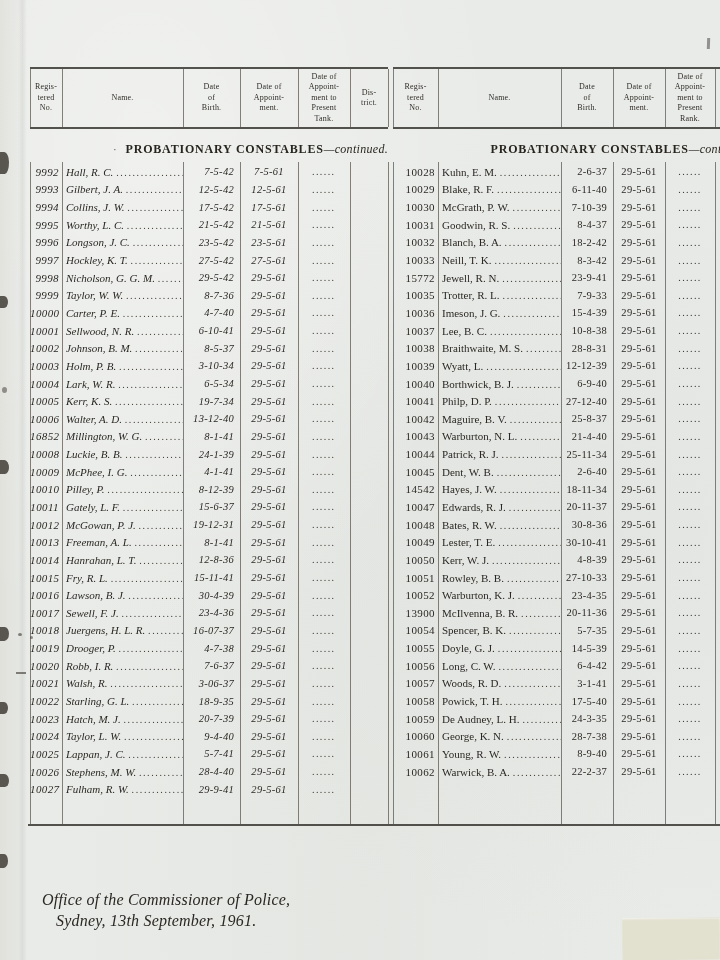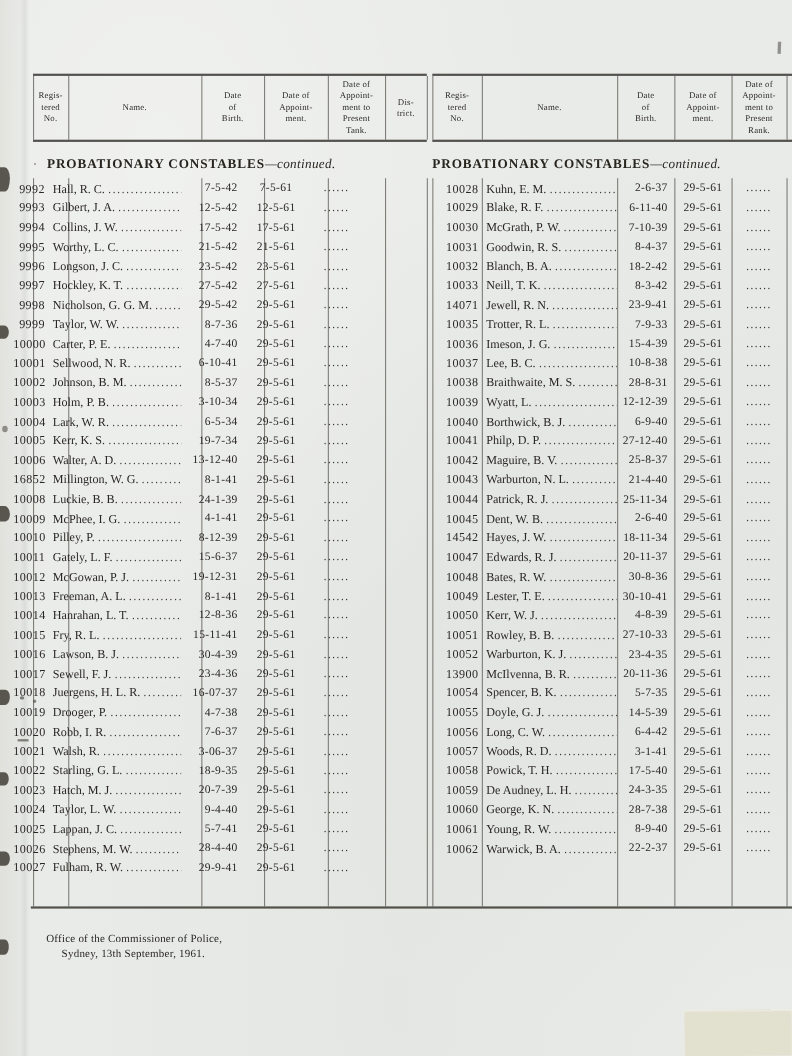--- a/index.html
+++ b/index.html
@@ -40,48 +40,48 @@
   .thead{position:absolute;top:69px;height:58px;display:flex;align-items:center;}
   .thead-l{left:30px;width:358px;}
   .thead-r{left:393px;width:360px;}
   .hc{font-size:8px;line-height:1.3;text-align:center;white-space:pre-line;
     color:#2f2c28;letter-spacing:0.2px;}
   .t-left .hc:nth-child(1),.hl-no{width:32px;} 
   .hl-no{width:32px}.hl-name{width:121px}.hl-dob{width:57px}.hl-app{width:58px}.hl-rank{width:52px}.hl-dist{width:38px}
   .hr-no{width:45px}.hr-name{width:123px}.hr-dob{width:52px}.hr-app{width:52px}.hr-rank{width:50px}.hr-dist{width:38px}
 
   
-  .sect{position:absolute;top:142px;text-align:left;font-size:12px;color:#28251f;white-space:nowrap;}
+  .sect{position:absolute;top:142px;text-align:right;font-size:12px;color:#28251f;white-space:nowrap;}
   .sect-l{left:30px;width:358px;}
   .sect-r{left:393px;width:360px;}
   .sect .bullet{font-size:11px;margin-right:9px;opacity:0.8;}
   .sect .main{font-weight:bold;letter-spacing:0.8px;}
   .sect .suffix{font-style:italic;letter-spacing:0.3px;}
 
   
   .rows{position:absolute;top:163px;}
-  .rows-l{left:12px;width:358px;}
+  .rows-l{left:30px;width:358px;font-style:italic;}
   .rows-r{left:393px;width:360px;}
   .row{display:flex;height:17.65px;align-items:center;font-size:11px;}
   .c-no{text-align:right;letter-spacing:0.4px;padding-right:3px;box-sizing:border-box;}
   .c-name{display:flex;overflow:hidden;padding-left:4px;box-sizing:border-box;}
   .nm{white-space:nowrap;}
   .leader{flex:1;overflow:hidden;white-space:nowrap;color:#3a362f;}
   .leader::after{content:"....................................";letter-spacing:1.6px;margin-left:3px;font-size:10px;}
   .c-dob{text-align:right;padding-right:6px;letter-spacing:0.3px;box-sizing:border-box;font-size:10.5px;}
   .c-app{text-align:center;letter-spacing:0.3px;font-size:10.5px;}
   .c-rank{text-align:center;letter-spacing:1.4px;font-size:10px;color:#35312b;}
   .c-dist{}
   .rows-l .c-no{width:32px}.rows-l .c-name{width:121px}.rows-l .c-dob{width:57px}
   .rows-l .c-app{width:58px}.rows-l .c-rank{width:52px}.rows-l .c-dist{width:38px}
   .rows-r .c-no{width:45px}.rows-r .c-name{width:123px}.rows-r .c-dob{width:52px}
   .rows-r .c-app{width:52px}.rows-r .c-rank{width:50px}.rows-r .c-dist{width:38px}
 
   
-  .footer{position:absolute;left:42px;top:848px;font-size:10px;color:#2b2824;letter-spacing:0.2px;}
+  .footer{position:absolute;left:42px;top:891px;font-size:16px;color:#2b2824;letter-spacing:0.2px;font-style:italic;}
   .footer .l2{margin-left:14px;margin-top:3px;}
 
   
   .ink{position:absolute;background:#3b362f;opacity:0.82;}
   .m1{left:0px;top:152px;width:9px;height:22px;border-radius:0 70% 60% 0/0 60% 70% 0;}
   .m2{left:0px;top:296px;width:8px;height:12px;border-radius:0 60% 60% 0;}
   .m3{left:2px;top:387px;width:5px;height:6px;border-radius:50%;opacity:0.5;}
   .m4{left:0px;top:460px;width:9px;height:14px;border-radius:0 65% 55% 0;}
   .m5{left:0px;top:627px;width:9px;height:14px;border-radius:0 60% 65% 0;}
   .m6{left:18px;top:633px;width:4px;height:3px;border-radius:50%;opacity:0.6;}
@@ -642,21 +642,21 @@
     <div class="c-name">
           <span class="nm">Neill, T. K.</span>
           <span class="leader"></span>
         </div>
     <div class="c-dob">8-3-42</div>
     <div class="c-app">29-5-61</div>
     <div class="c-rank">......</div>
     <div class="c-dist"></div>
   </div>
       <div class="row">
-    <div class="c-no">14071</div>
+    <div class="c-no">15772</div>
     <div class="c-name">
           <span class="nm">Jewell, R. N.</span>
           <span class="leader"></span>
         </div>
     <div class="c-dob">23-9-41</div>
     <div class="c-app">29-5-61</div>
     <div class="c-rank">......</div>
     <div class="c-dist"></div>
   </div>
       <div class="row">

